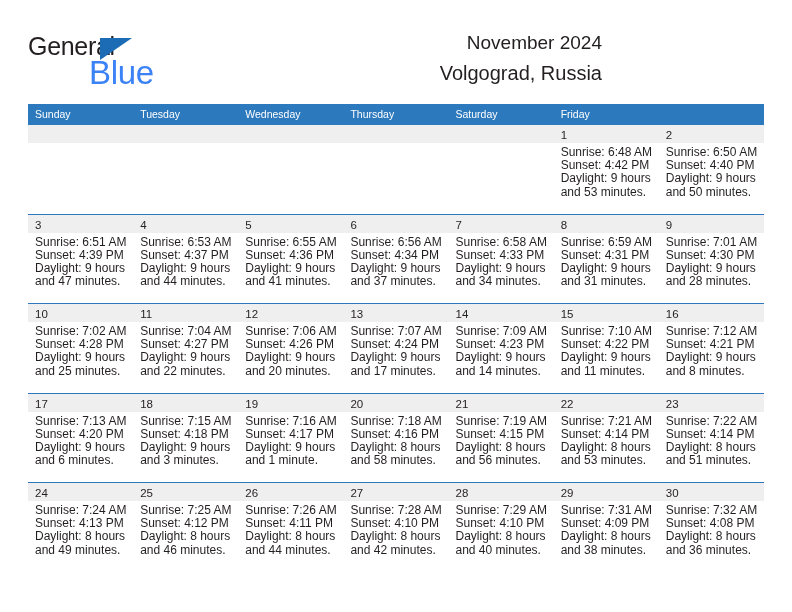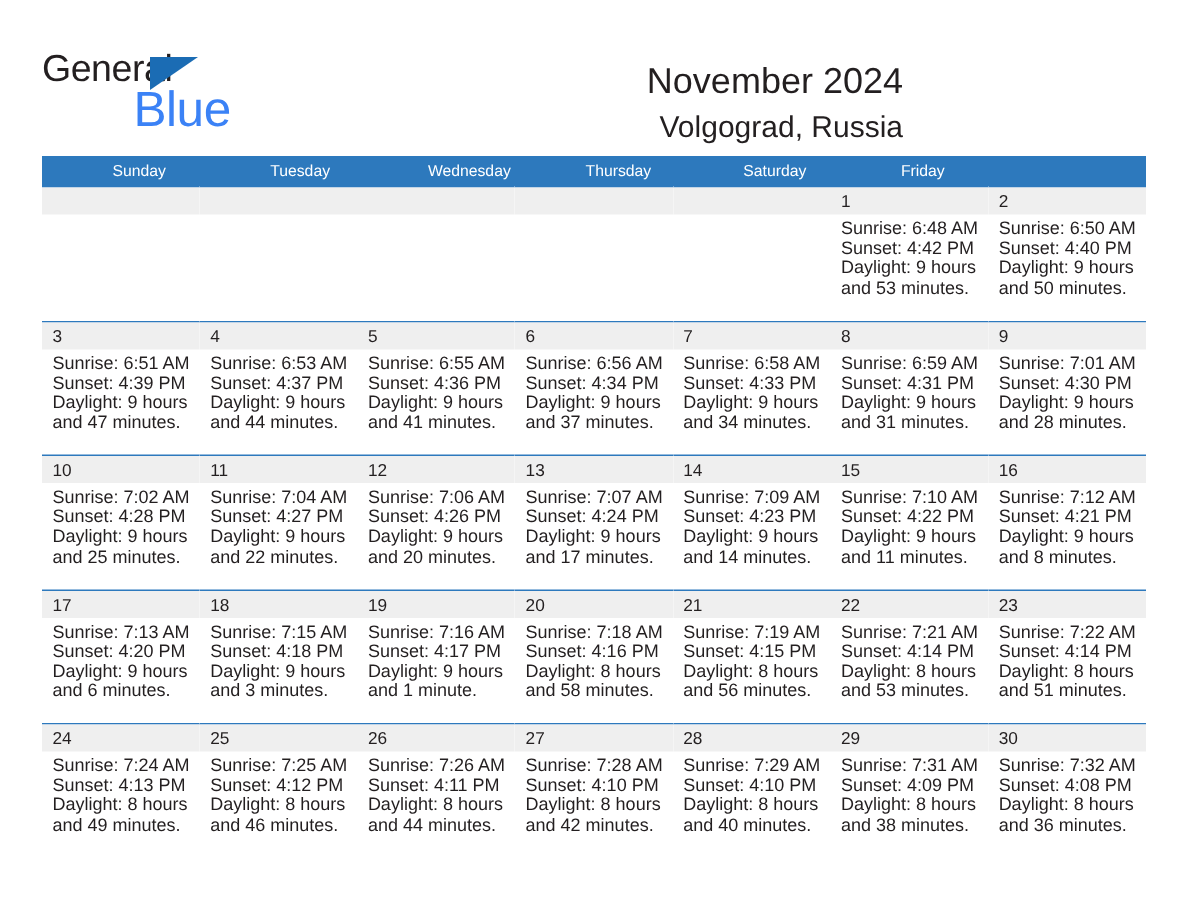--- a/index.html
+++ b/index.html
@@ -64,46 +64,44 @@
     border-bottom: 22px solid transparent;
   }
 
   .title-block {
     position: absolute;
     right: 0;
     top: 0;
     text-align: right;
   }
   .cal-title {
-    font-size: 24px;
+    font-size: 19px;
     line-height: 34px;
     color: #231f20;
     white-space: nowrap;
-    margin-top: 12px;
   }
   .cal-subtitle {
     font-size: 20px;
     line-height: 22px;
     color: #231f20;
     white-space: nowrap;
     margin-top: 2px;
   }
 
   
   .calendar {
     position: absolute;
     left: 28px;
     top: 104px;
     width: 736px;
   }
   .dow-row {
     display: flex;
     background: #2d79bd;
     height: 20px;
-    padding-left: 40px;
   }
   .dow-cell {
     flex: 0 0 105.14px;
     width: 105.14px;
     box-sizing: border-box;
     padding-left: 7px;
     color: #ffffff;
     font-size: 10.5px;
     line-height: 20px;
     white-space: nowrap;

